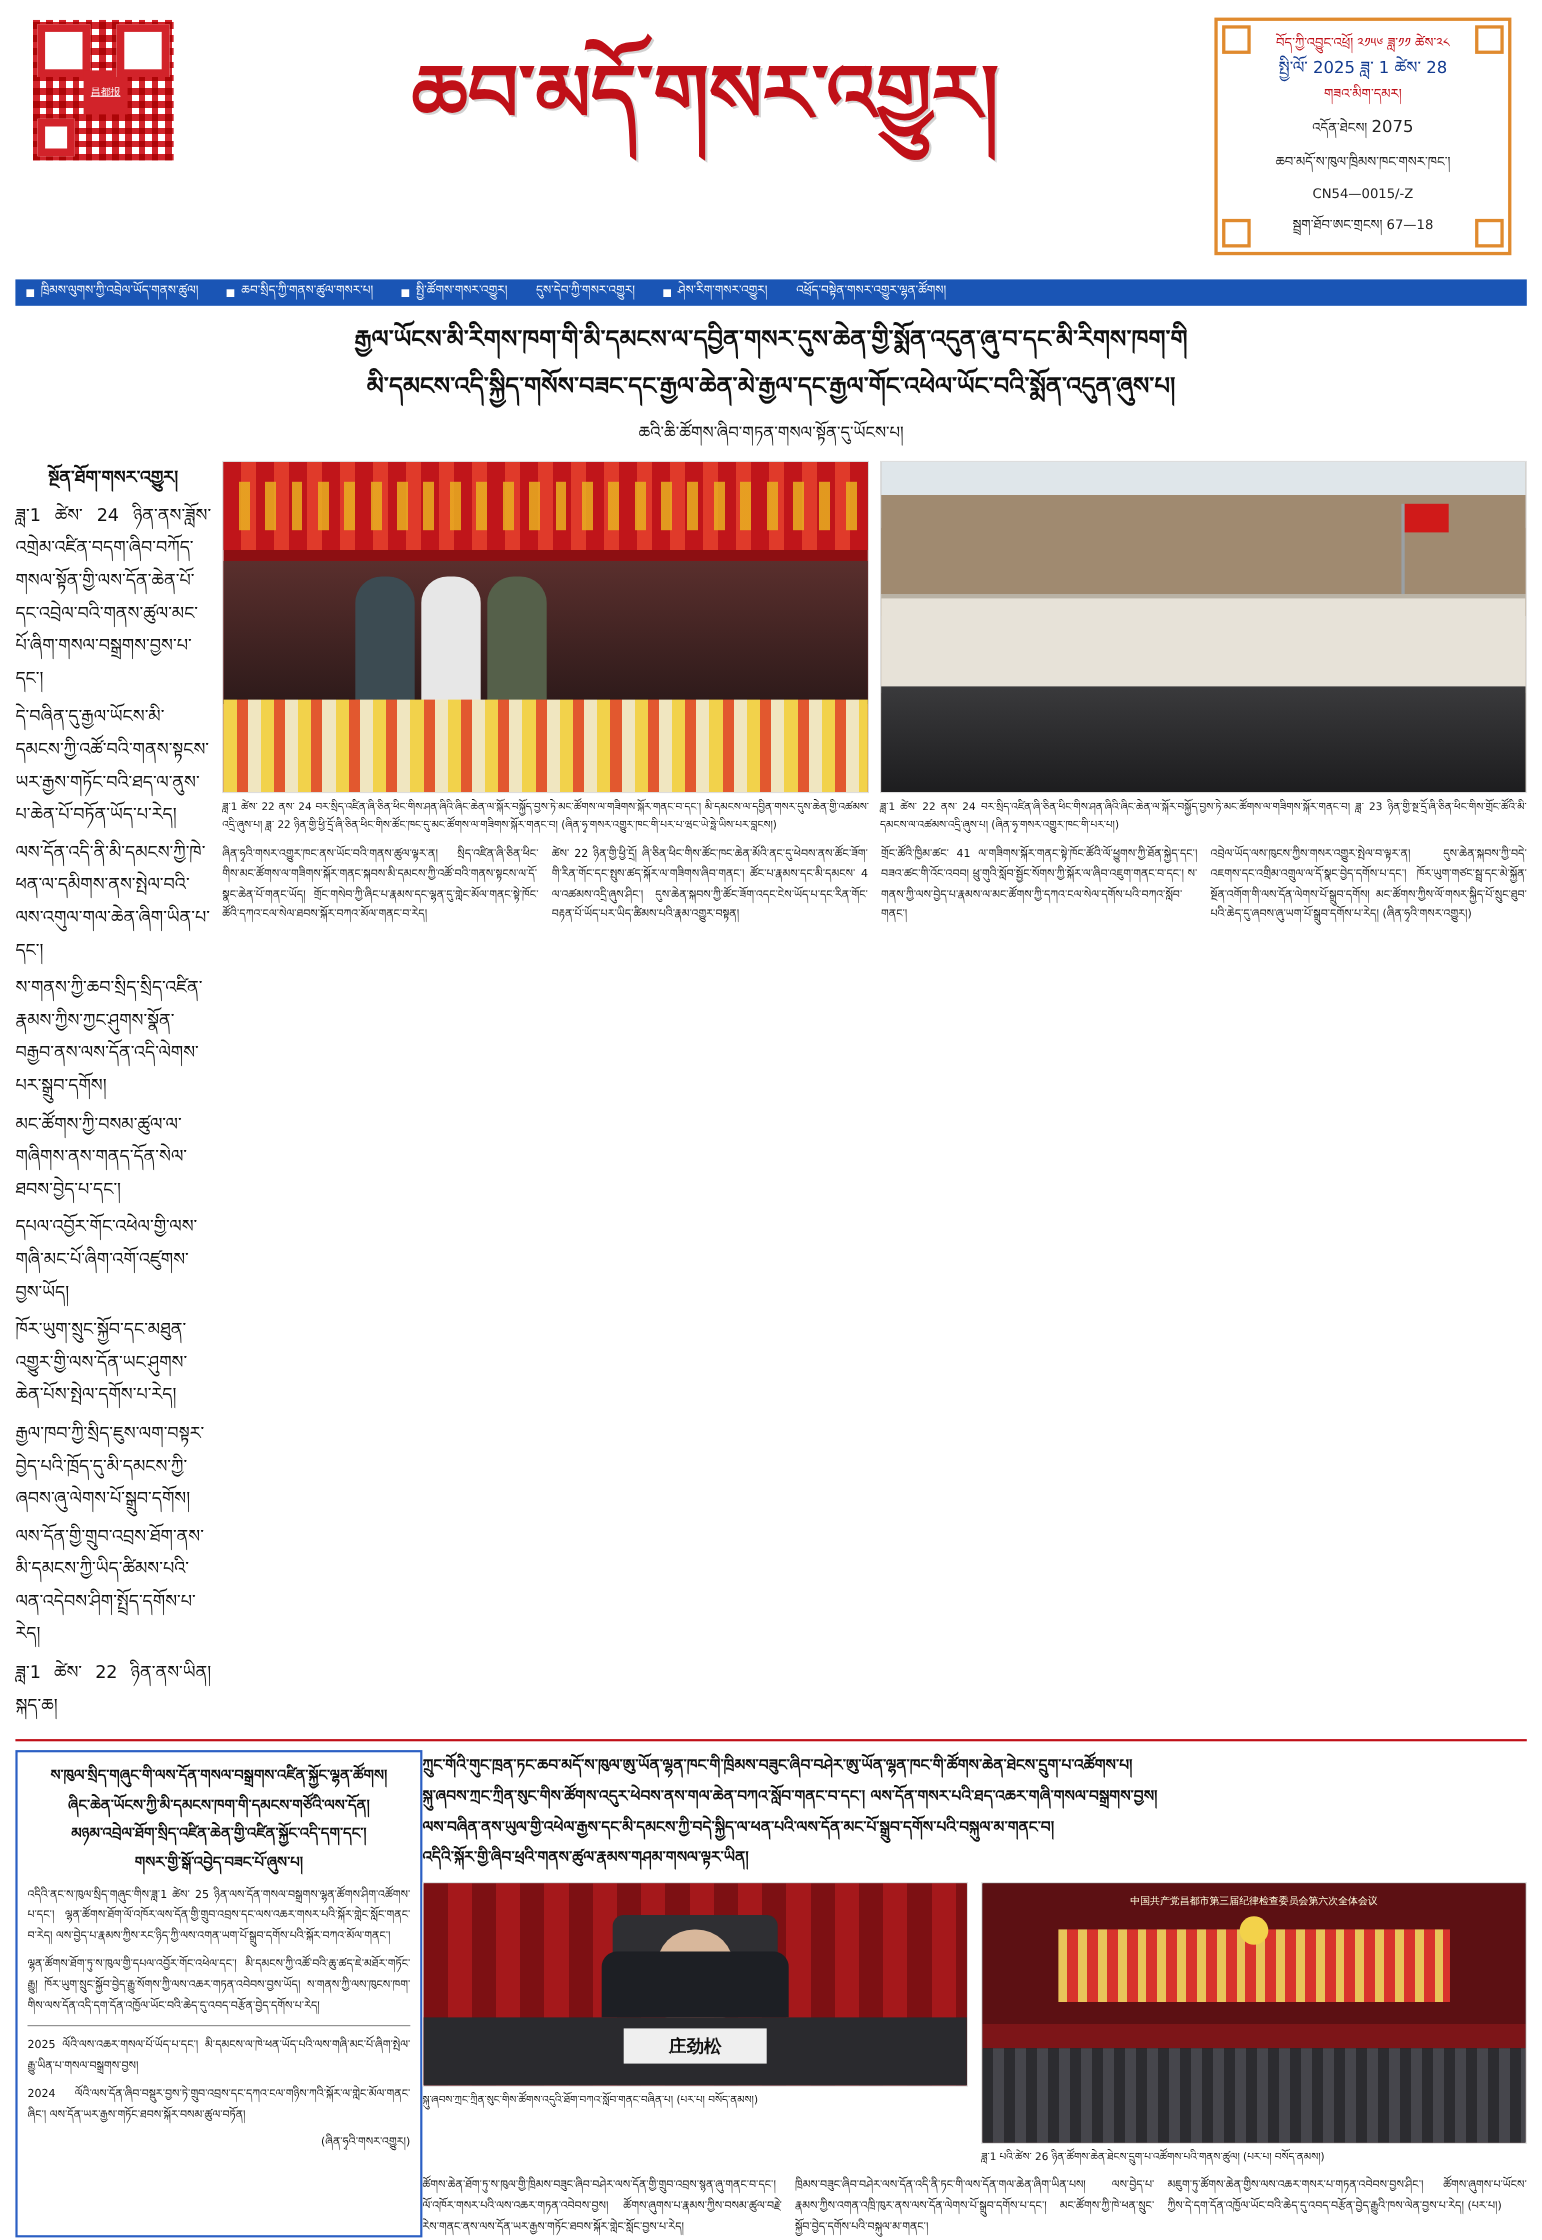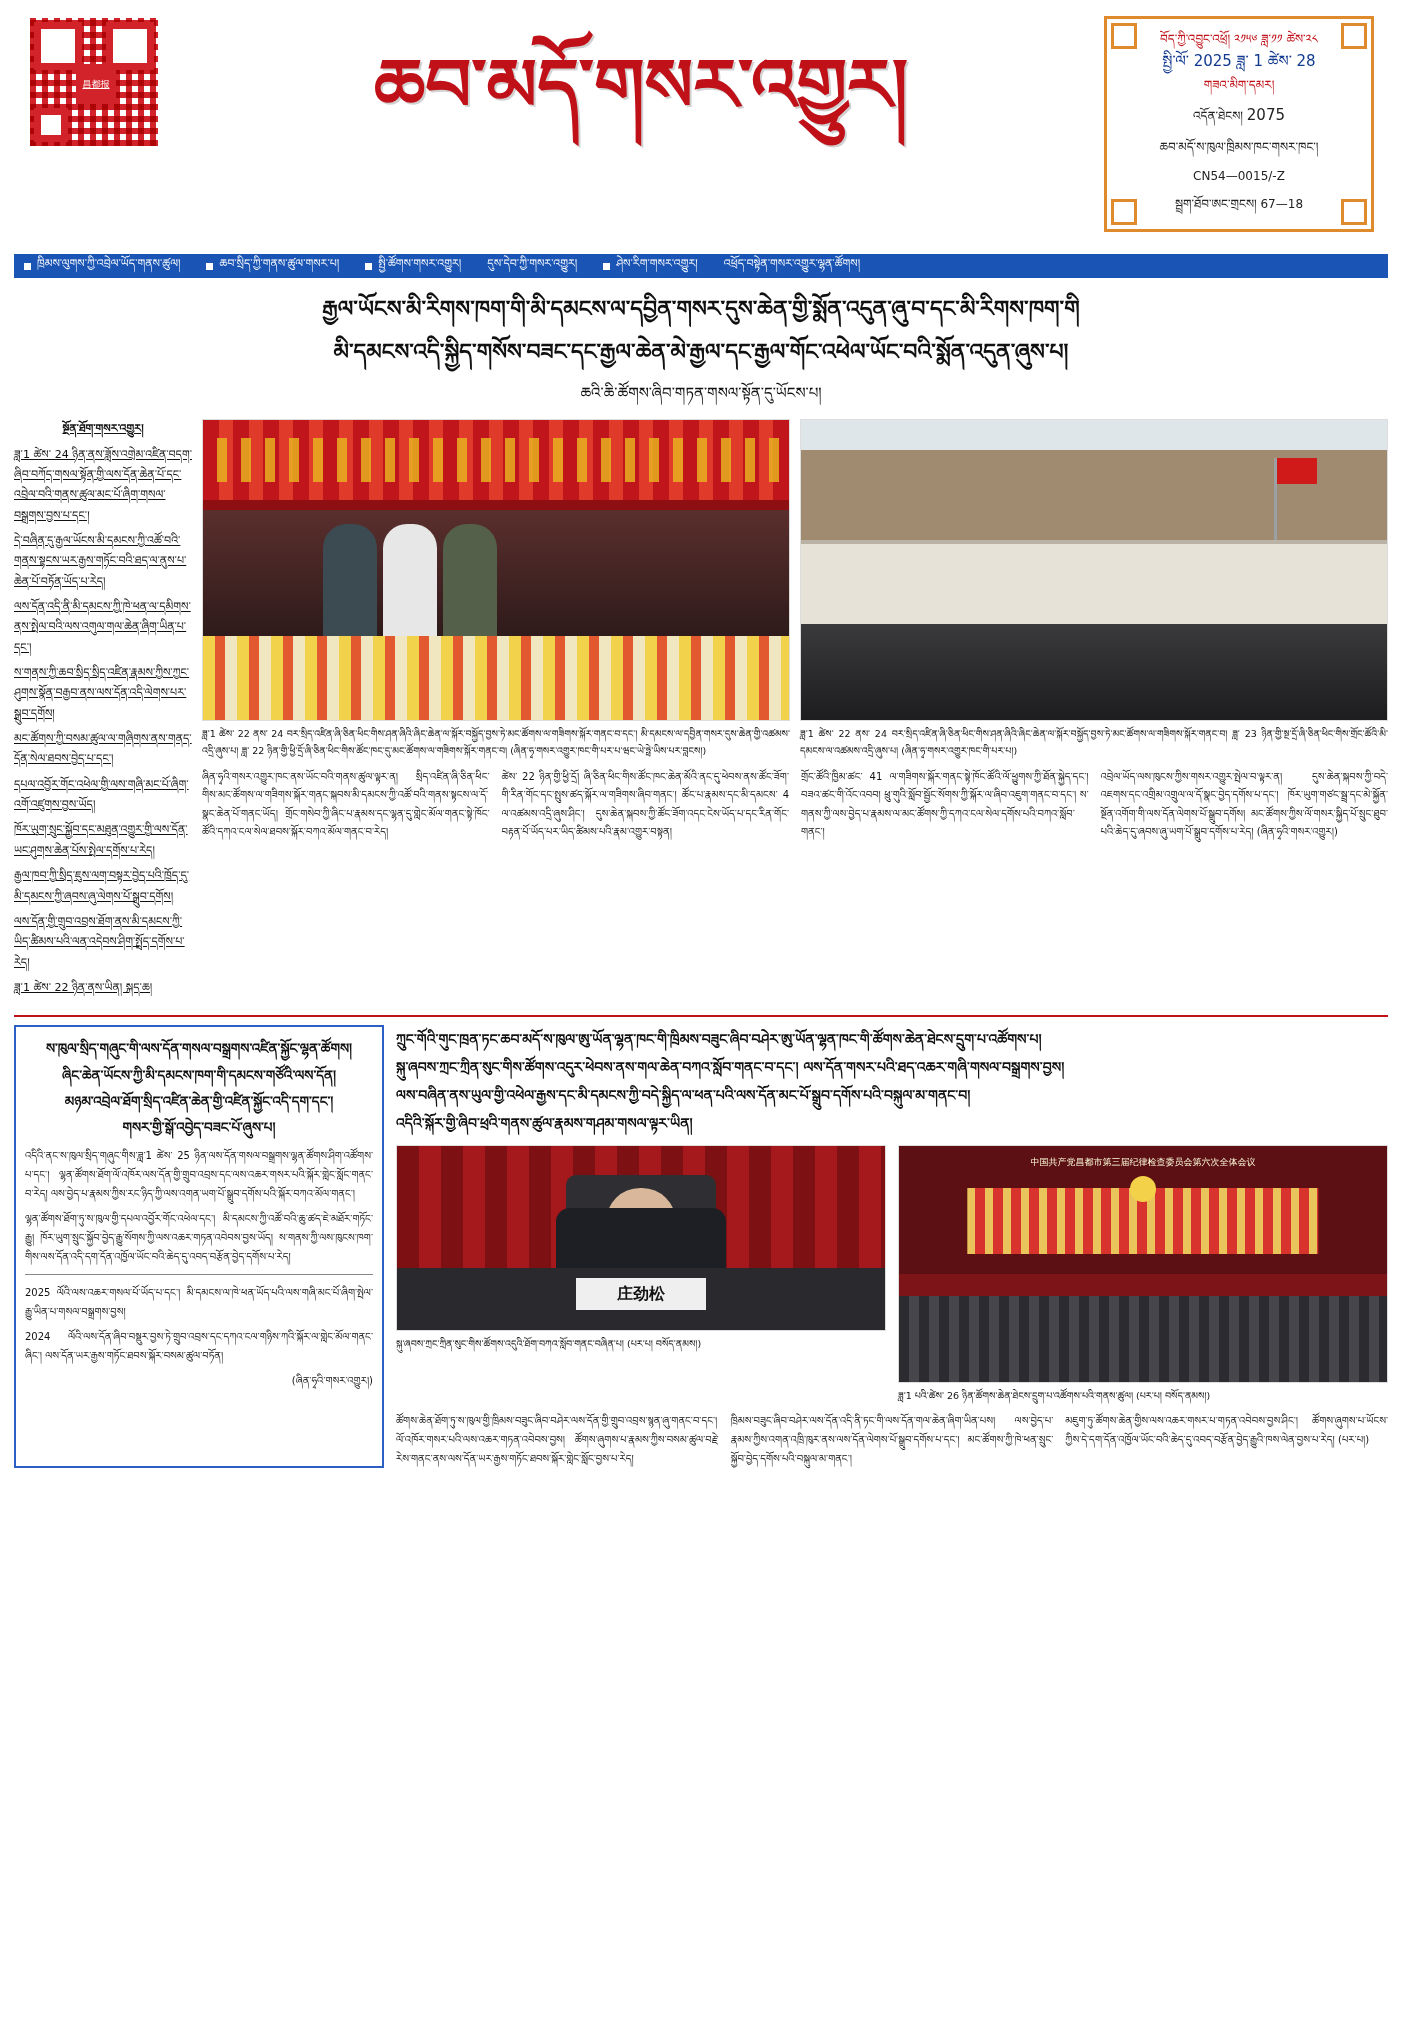--- a/index.html
+++ b/index.html
@@ -80,36 +80,36 @@
   .headline-wrap { text-align:center; padding: 0 12px; }
   .hl-small { font-size: 16px; line-height: 1.9; color:#111; }
   .hl-main  { font-size: 22px; line-height: 1.95; color:#111; font-weight:bold; }
   .hl-sub   { font-size: 15px; line-height: 2.1; color:#111; margin-top:4px; }
 
   
   .grid { display:flex; gap: 10px; margin-top: 10px; }
   .col-left { width: 178px; }
   .col-right { flex:1; }
 
-  .tib-col { font-size: 11px; line-height: 1.85; color:#111; text-align:justify;text-decoration:underline; }
+  .tib-col { font-size: 16px; line-height: 1.85; color:#111; text-align:justify; }
   .tib-col p { margin: 0 0 5px 0; }
 
   .photos { display:flex; gap: 10px; }
   .photo-card { flex:1; }
   .photo { width:100%; position:relative; overflow:hidden; border:1px solid #ddd; }
   .caption { font-size: 9.5px; line-height:1.75; margin-top:5px; text-align:justify; }
 
   .cols4 { display:flex; gap:12px; margin-top:8px; }
   .cols4 > div { flex:1; font-size:10px; line-height:1.85; text-align:justify; }
 
   
   .divider { border-top: 2px solid #c01018; margin: 12px 0 8px 0; }
 
   
-  .bottom { display:flex; gap: 12px; }
+  .bottom { display:flex; }
   .boxed {
     width: 370px; border: 2px solid #2b5fc4; padding: 8px 9px;
   }
   .boxed .b-title { font-size: 13.5px; line-height:1.95; text-align:center; font-weight:bold; }
   .boxed .b-body { font-size: 10px; line-height: 1.9; text-align:justify; margin-top:6px; }
   .boxed hr { border:0; border-top:1px solid #888; margin:8px 0; }
 
   .bottom-right { flex:1; }
   .br-head { font-size: 14px; line-height: 2.0; text-align:left; font-weight:bold; }
   .br-photos { display:flex; gap: 12px; margin-top: 8px; }

